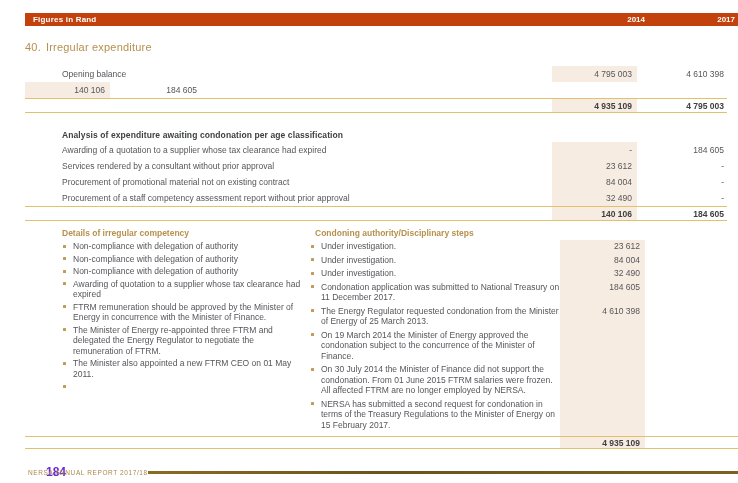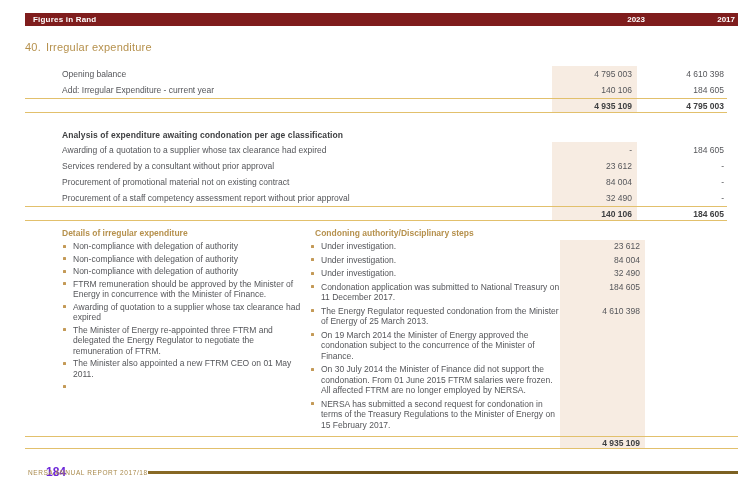--- a/index.html
+++ b/index.html
@@ -8,21 +8,21 @@
     position:relative;
     background:#ffffff;
     font-family:"Liberation Sans", sans-serif;
     color:#55565a;
     overflow:hidden;
   }
 
   
   .header-bar {
     position:absolute; left:25px; top:13px; width:713px; height:13px;
-    background:#7f1d1d; color:#ffffff;
+    background:#c2410c; color:#ffffff;
     display:flex; align-items:center;
     font-size:8px; font-weight:bold;
     padding-right:3px;
   }
   .hb-label { flex:1; padding-left:8px; letter-spacing:0.2px; }
 
   
   .col-label { flex:1; padding-left:37px; display:flex; align-items:center; }
   .col-a { width:85px; text-align:right; padding-right:5px;
            display:flex; align-items:center; justify-content:flex-end; align-self:stretch; }
@@ -90,36 +90,35 @@
   .footer-line {
     position:absolute; left:148px; top:471px; width:590px; height:2.5px;
     background:linear-gradient(90deg,#8a6b26,#6d531b 40%,#7c6122);
   }
 </style>
 </head>
 <body>
 
 <div class="header-bar">
   <span class="hb-label">Figures in Rand</span>
-  <span class="hb-col-a">2023</span>
+  <span class="hb-col-a">2014</span>
   <span class="hb-col-b">2017</span>
 </div>
 
 <div class="section-heading">
   <span class="num">40.</span><span>Irregular expenditure</span>
 </div>
 
 <div class="table t-summary">
   <div class="row">
     <div class="col-label">Opening balance</div>
     <div class="col-a">4 795 003</div>
     <div class="col-b">4 610 398</div>
   </div>
   <div class="row">
-    <div class="col-label">Add: Irregular Expenditure - current year</div>
     <div class="col-a">140 106</div>
     <div class="col-b">184 605</div>
   </div>
   <div class="row total-row">
     <div class="col-label"></div>
     <div class="col-a">4 935 109</div>
     <div class="col-b">4 795 003</div>
   </div>
 </div>
 
@@ -150,29 +149,29 @@
   <div class="row total-row">
     <div class="col-label"></div>
     <div class="col-a">140 106</div>
     <div class="col-b">184 605</div>
   </div>
 </div>
 
 <div class="details">
   <div class="beige-strip"></div>
 
-  <div class="col-heading ch-left">Details of irregular expenditure</div>
+  <div class="col-heading ch-left">Details of irregular competency</div>
   <div class="col-heading ch-right">Condoning authority/Disciplinary steps</div>
 
   <ul class="bullet-list bl-left">
     <li><span class="bullet"></span><span>Non-compliance with delegation of authority</span></li>
     <li><span class="bullet"></span><span>Non-compliance with delegation of authority</span></li>
     <li><span class="bullet"></span><span>Non-compliance with delegation of authority</span></li>
+    <li><span class="bullet"></span><span>Awarding of quotation to a supplier whose tax clearance had expired</span></li>
     <li><span class="bullet"></span><span>FTRM remuneration should be approved by the Minister of Energy in concurrence with the Minister of Finance.</span></li>
-    <li><span class="bullet"></span><span>Awarding of quotation to a supplier whose tax clearance had expired</span></li>
     <li><span class="bullet"></span><span>The Minister of Energy re-appointed three FTRM and delegated the Energy Regulator to negotiate the remuneration of FTRM.</span></li>
     <li><span class="bullet"></span><span>The Minister also appointed a new FTRM CEO on 01 May 2011.</span></li>
     <li><span class="bullet"></span></li>
   </ul>
 
   <ul class="bullet-list bl-right">
     <li><span class="bullet"></span><span>Under investigation.</span><span class="amount">23 612</span></li>
     <li><span class="bullet"></span><span>Under investigation.</span><span class="amount">84 004</span></li>
     <li><span class="bullet"></span><span>Under investigation.</span><span class="amount">32 490</span></li>
     <li><span class="bullet"></span><span>Condonation application was submitted to National Treasury on 11 December 2017.</span><span class="amount">184 605</span></li>

